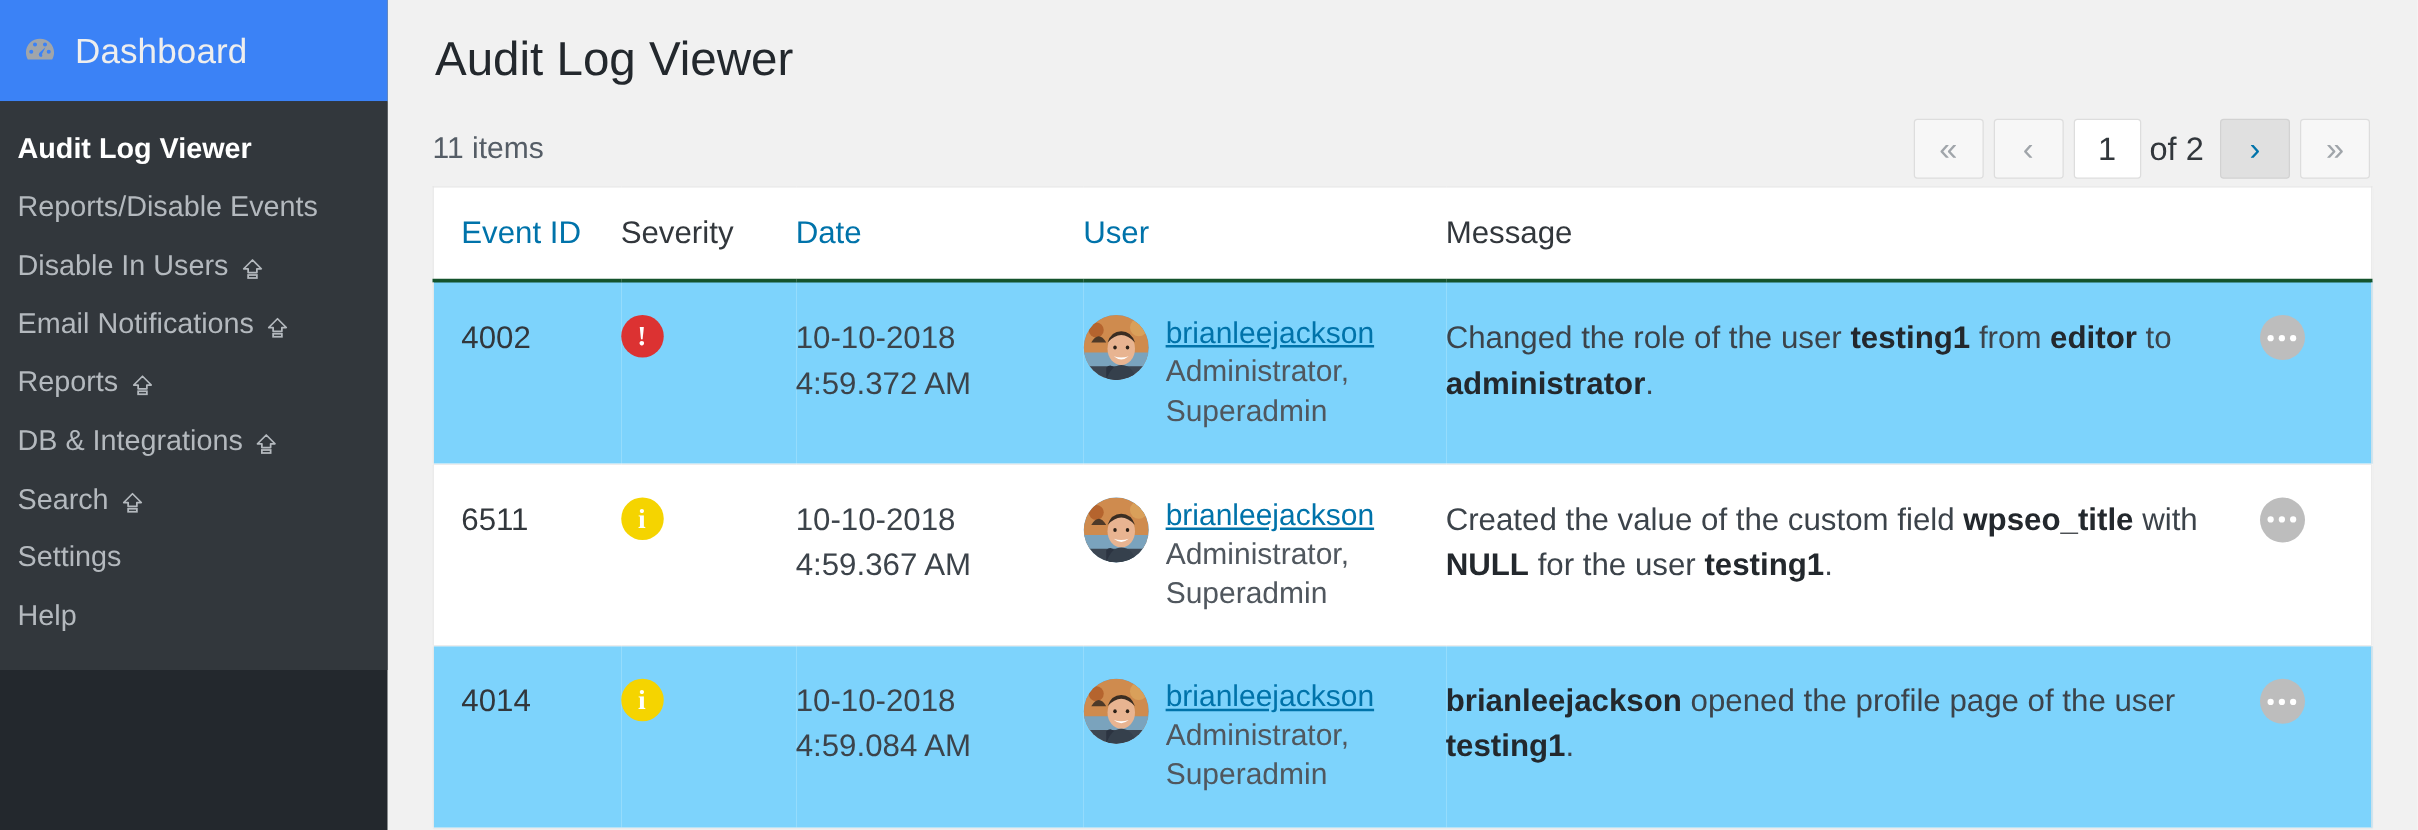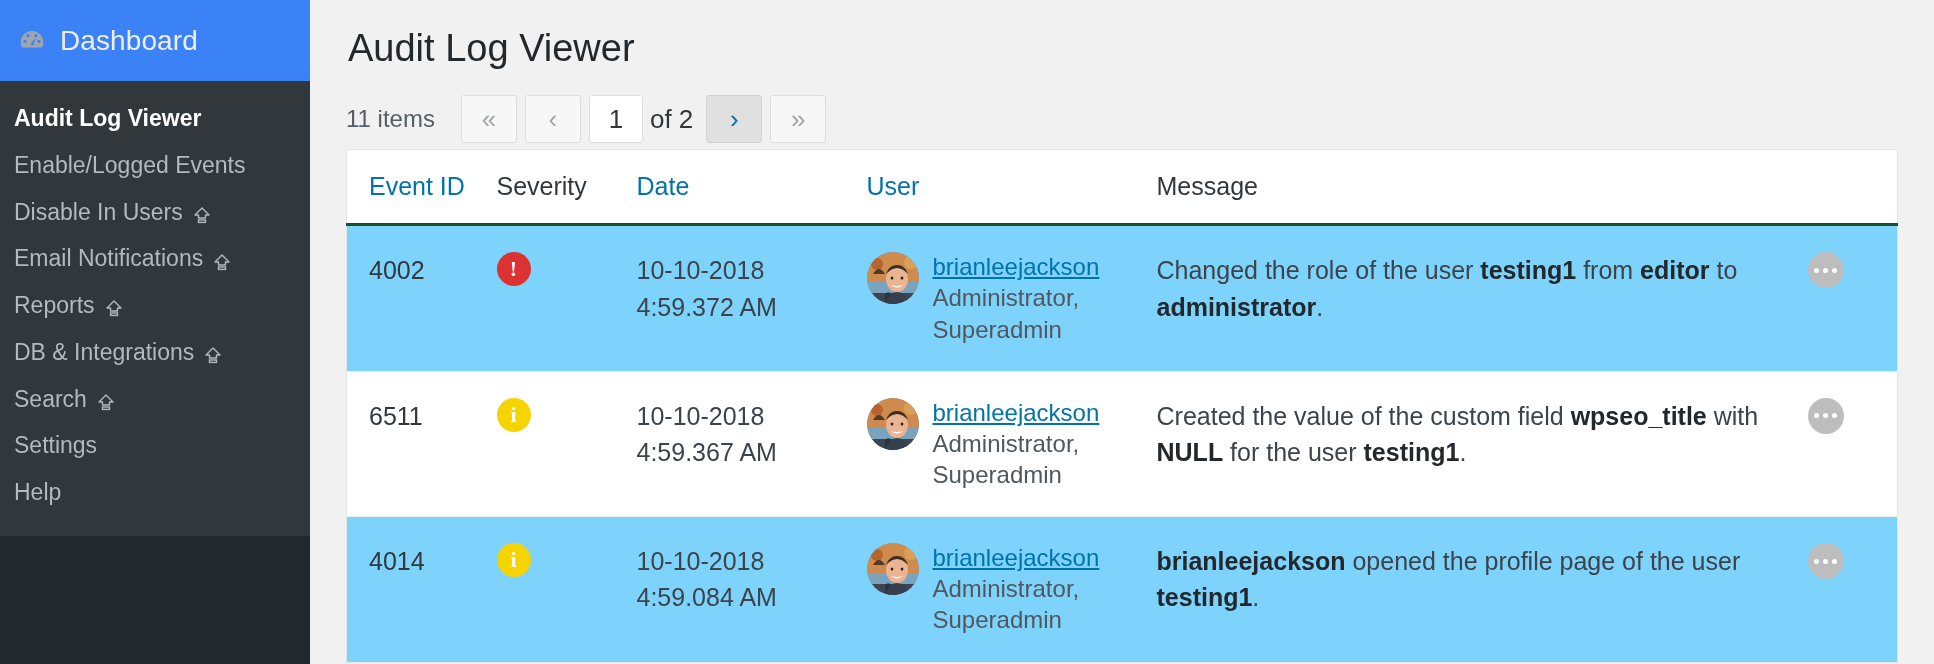--- a/index.html
+++ b/index.html
@@ -111,21 +111,21 @@
     color: #23282d;
     margin: 0;
     padding: 24px 0 0 2px;
     line-height: 1.3;
   }
 
   
   .tablenav {
     display: flex;
     align-items: center;
-    justify-content: flex-start;
+    justify-content: space-between;
     height: 60px;
     margin-top: 16px;
     padding-right: 2px;
   }
   .displaying-num {
     font-size: 24px;
     color: #555d66;
     margin-right: 18px;
   }
   .pagination-links {
@@ -290,21 +290,21 @@
       </span>
       <span class="nav-label">Dashboard</span>
     </div>
 
 
     <div class="submenu">
       <div class="submenu-item current">
         <span>Audit Log Viewer</span>
       </div>
       <div class="submenu-item">
-        <span>Enable/Logged Events</span>
+        <span>Reports/Disable Events</span>
       </div>
       <div class="submenu-item">
         <span>Disable In Users</span>
         <span class="premium-icon">
           <svg width="20" height="20" viewBox="0 0 20 20" aria-hidden="true">
             <path d="M10 2 L17 9 h-3.5 v3 h-7 v-3 H3 Z" fill="none" stroke="#b4b9be" stroke-width="1.4" stroke-linejoin="round"></path>
             <rect x="6.5" y="14" width="7" height="2.4" fill="none" stroke="#b4b9be" stroke-width="1.4"></rect>
           </svg>
         </span>
       </div>

